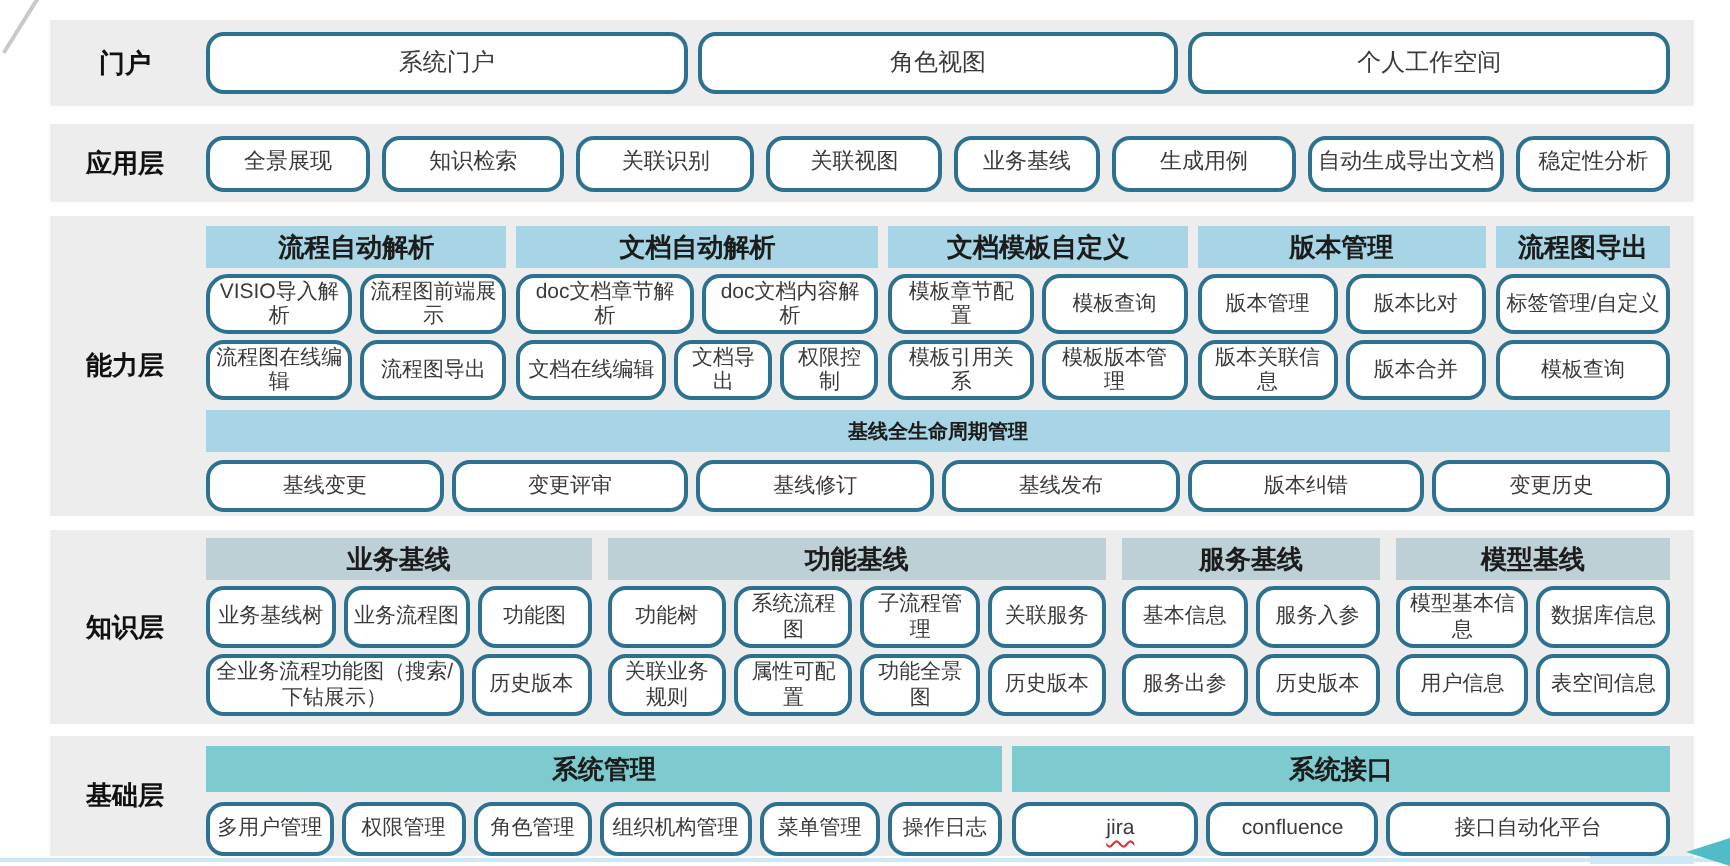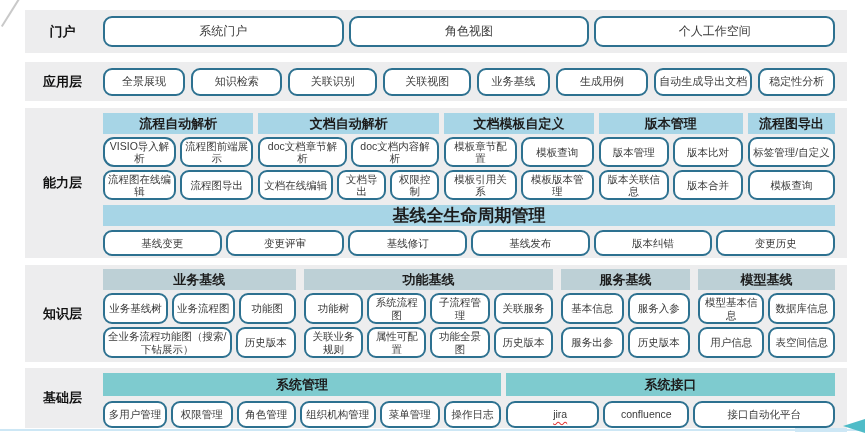--- a/index.html
+++ b/index.html
@@ -40,21 +40,21 @@
   .capability .group-header { background: #a7d5e6; }
   .knowledge  .group-header { background: #bdd0d6; }
   .foundation .group-header { background: #7ecbcf; height: 23px; }
   .group .pill-row { margin-top: 3px; height: 30px; }
   .capability .group .pill-row { height: 30px; }
   .knowledge  .group .pill-row { height: 31px; }
   .foundation .group .pill-row { height: 27px; margin-top: 5px; }
 
   .wide-header { height: 21px; margin-top: 5px; background: #a7d5e6; display: flex;
                  align-items: center; justify-content: center; font-weight: bold;
-                 font-size: 17px; color: #1c1c1c; }
+                 font-size: 10px; color: #1c1c1c; }
   .lifecycle-row { height: 26px; margin-top: 4px; }
 
   .spellwavy { text-decoration: underline wavy #e03434; text-underline-offset: 2px; }
 
   .corner-line { position: absolute; top: 6px; left: -9px; width: 46px; height: 2px;
                  background: #c9c9c9; transform: rotate(-58deg); }
   .bottom-line { position: absolute; left: 0; bottom: 2px; width: 100%; height: 2px; background: #cde7f5; }
   .arrow-tail  { position: absolute; right: 18px; bottom: 1px; width: 52px; height: 4px; background: #cde7f5; }
   .bottom-arrow { position: absolute; right: 0; bottom: 0; width: 0; height: 0;
                   border-right: 22px solid #4fbcc8;

